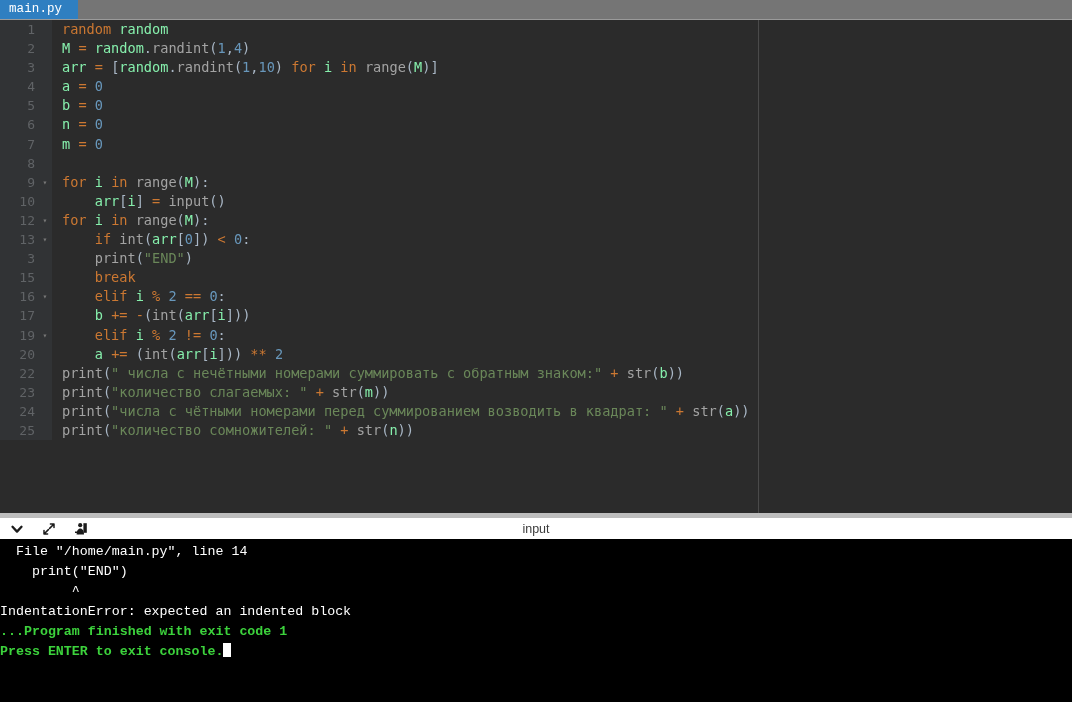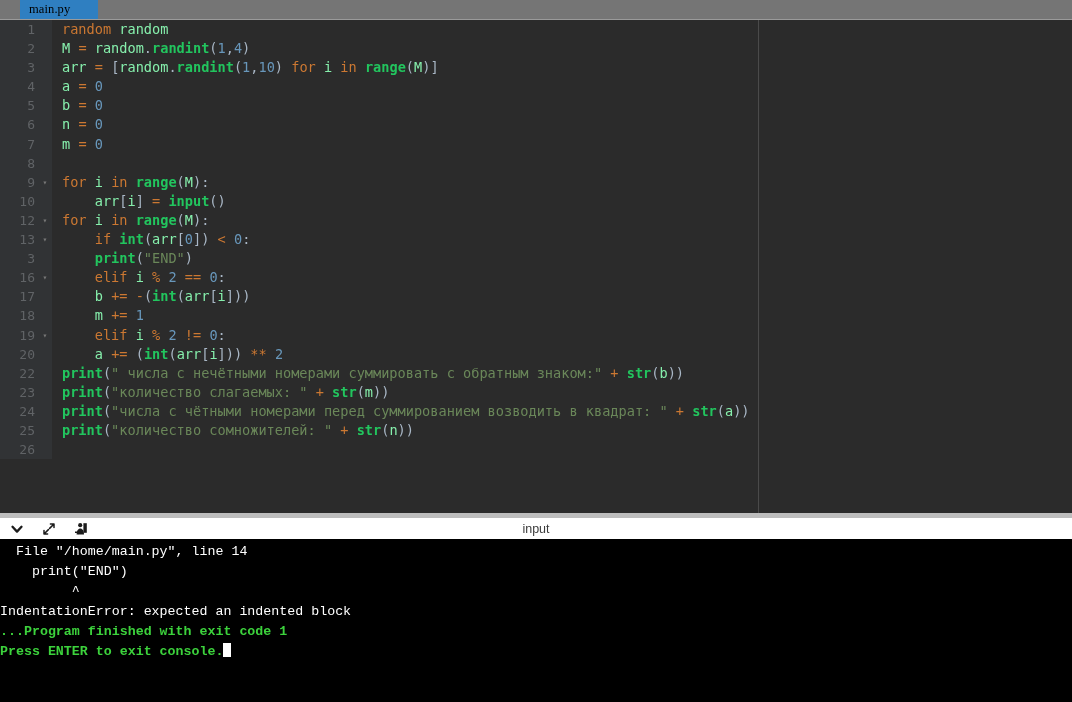--- a/index.html
+++ b/index.html
@@ -18,29 +18,28 @@
   #tabbar {
     height: 20px;
     background: #757575;
     display: flex;
     align-items: stretch;
     border-bottom: 1px solid #9a9a9a;
     box-sizing: border-box;
   }
   .tab {
     background: #2f7fc1;
-    color: #000000;
-    font-family: Liberation Serif, serif;
+    color: #ffffff;
+    font-family: Liberation Mono, monospace;
     font-size: 12.5px;
     line-height: 19px;
     padding: 0 10px 0 9px;
     min-width: 78px;
     box-sizing: border-box;
     letter-spacing: 0.1px;
-    margin-left: 20px;
   }
 
   
   #editor {
     position: relative;
     height: 493px;
     background: #2b2b2b;
     overflow: hidden;
   }
   #ruler {
@@ -98,21 +97,21 @@
     padding-left: 10px;
     color: #a9b7c6;
     box-sizing: border-box;
     position: relative;
   }
   
   .kw   { color: #cc7832; }
   .num  { color: #6897bb; }
   .str  { color: #6a8759; }
   .id   { color: #86efac; }
-  .call { color: #22c55e; font-weight: bold; }
+  .call { color: #a3a3a3; }
   .pnc  { color: #a9b7c6; }
   .caret {
     display: inline-block;
     width: 2px;
     height: 15px;
     background: #5d8d3f;
     vertical-align: -3px;
     margin-right: -2px;
   }
 
@@ -189,30 +188,29 @@
       <div class="row"><div class="gutter">4</div><div class="foldcol"></div><div class="codecell"><span class="id">a</span><span class="pnc"> </span><span class="kw">=</span><span class="pnc"> </span><span class="num">0</span></div></div>
       <div class="row"><div class="gutter">5</div><div class="foldcol"></div><div class="codecell"><span class="id">b</span><span class="pnc"> </span><span class="kw">=</span><span class="pnc"> </span><span class="num">0</span></div></div>
       <div class="row"><div class="gutter">6</div><div class="foldcol"></div><div class="codecell"><span class="id">n</span><span class="pnc"> </span><span class="kw">=</span><span class="pnc"> </span><span class="num">0</span></div></div>
       <div class="row"><div class="gutter">7</div><div class="foldcol"></div><div class="codecell"><span class="id">m</span><span class="pnc"> </span><span class="kw">=</span><span class="pnc"> </span><span class="num">0</span></div></div>
       <div class="row"><div class="gutter">8</div><div class="foldcol"></div><div class="codecell"></div></div>
       <div class="row"><div class="gutter">9</div><div class="foldcol">▾</div><div class="codecell"><span class="kw">for</span><span class="pnc"> </span><span class="id">i</span><span class="pnc"> </span><span class="kw">in</span><span class="pnc"> </span><span class="call">range</span><span class="pnc">(</span><span class="id">M</span><span class="pnc">)</span><span class="pnc">:</span></div></div>
       <div class="row"><div class="gutter">10</div><div class="foldcol"></div><div class="codecell"><span class="pnc"> </span><span class="pnc"> </span><span class="pnc"> </span><span class="pnc"> </span><span class="id">arr</span><span class="pnc">[</span><span class="id">i</span><span class="pnc">]</span><span class="pnc"> </span><span class="kw">=</span><span class="pnc"> </span><span class="call">input</span><span class="pnc">(</span><span class="pnc">)</span></div></div>
       <div class="row"><div class="gutter">12</div><div class="foldcol">▾</div><div class="codecell"><span class="kw">for</span><span class="pnc"> </span><span class="id">i</span><span class="pnc"> </span><span class="kw">in</span><span class="pnc"> </span><span class="call">range</span><span class="pnc">(</span><span class="id">M</span><span class="pnc">)</span><span class="pnc">:</span></div></div>
       <div class="row"><div class="gutter">13</div><div class="foldcol">▾</div><div class="codecell"><span class="pnc"> </span><span class="pnc"> </span><span class="pnc"> </span><span class="pnc"> </span><span class="kw">if</span><span class="pnc"> </span><span class="call">int</span><span class="pnc">(</span><span class="id">arr</span><span class="pnc">[</span><span class="num">0</span><span class="pnc">]</span><span class="pnc">)</span><span class="pnc"> </span><span class="kw">&lt;</span><span class="pnc"> </span><span class="num">0</span><span class="pnc">:</span></div></div>
       <div class="row"><div class="gutter">3</div><div class="foldcol"></div><div class="codecell"><span class="pnc"> </span><span class="pnc"> </span><span class="pnc"> </span><span class="pnc"> </span><span class="call">print</span><span class="pnc">(</span><span class="str">"END"</span><span class="pnc">)</span></div></div>
+      <div class="row"><div class="gutter">15</div><div class="foldcol"></div><div class="codecell"><span class="pnc"> </span><span class="pnc"> </span><span class="pnc"> </span><span class="pnc"> </span><span class="kw">break</span></div></div>
       <div class="row"><div class="gutter">16</div><div class="foldcol">▾</div><div class="codecell"><span class="pnc"> </span><span class="pnc"> </span><span class="pnc"> </span><span class="pnc"> </span><span class="kw">elif</span><span class="pnc"> </span><span class="id">i</span><span class="pnc"> </span><span class="kw">%</span><span class="pnc"> </span><span class="num">2</span><span class="pnc"> </span><span class="kw">==</span><span class="pnc"> </span><span class="num">0</span><span class="pnc">:</span></div></div>
       <div class="row"><div class="gutter">17</div><div class="foldcol"></div><div class="codecell"><span class="pnc"> </span><span class="pnc"> </span><span class="pnc"> </span><span class="pnc"> </span><span class="id">b</span><span class="pnc"> </span><span class="kw">+=</span><span class="pnc"> </span><span class="kw">-</span><span class="pnc">(</span><span class="call">int</span><span class="pnc">(</span><span class="id">arr</span><span class="pnc">[</span><span class="id">i</span><span class="pnc">]</span><span class="pnc">)</span><span class="pnc">)</span></div></div>
-      <div class="row"><div class="gutter">18</div><div class="foldcol"></div><div class="codecell"><span class="pnc"> </span><span class="pnc"> </span><span class="pnc"> </span><span class="pnc"> </span><span class="id">m</span><span class="pnc"> </span><span class="kw">+=</span><span class="pnc"> </span><span class="num">1</span></div></div>
       <div class="row"><div class="gutter">19</div><div class="foldcol">▾</div><div class="codecell"><span class="pnc"> </span><span class="pnc"> </span><span class="pnc"> </span><span class="pnc"> </span><span class="kw">elif</span><span class="pnc"> </span><span class="id">i</span><span class="pnc"> </span><span class="kw">%</span><span class="pnc"> </span><span class="num">2</span><span class="pnc"> </span><span class="kw">!=</span><span class="pnc"> </span><span class="num">0</span><span class="pnc">:</span></div></div>
       <div class="row"><div class="gutter">20</div><div class="foldcol"></div><div class="codecell"><span class="pnc"> </span><span class="pnc"> </span><span class="pnc"> </span><span class="pnc"> </span><span class="id">a</span><span class="pnc"> </span><span class="kw">+=</span><span class="pnc"> </span><span class="pnc">(</span><span class="call">int</span><span class="pnc">(</span><span class="id">arr</span><span class="pnc">[</span><span class="id">i</span><span class="pnc">]</span><span class="pnc">)</span><span class="pnc">)</span><span class="pnc"> </span><span class="kw">**</span><span class="pnc"> </span><span class="num">2</span></div></div>
       <div class="row"><div class="gutter">22</div><div class="foldcol"></div><div class="codecell"><span class="call">print</span><span class="pnc">(</span><span class="str">" числа с нечётными номерами суммировать с обратным знаком:"</span><span class="pnc"> </span><span class="kw">+</span><span class="pnc"> </span><span class="call">str</span><span class="pnc">(</span><span class="id">b</span><span class="pnc">)</span><span class="pnc">)</span></div></div>
       <div class="row"><div class="gutter">23</div><div class="foldcol"></div><div class="codecell"><span class="call">print</span><span class="pnc">(</span><span class="str">"количество слагаемых: "</span><span class="pnc"> </span><span class="kw">+</span><span class="pnc"> </span><span class="call">str</span><span class="pnc">(</span><span class="id">m</span><span class="pnc">)</span><span class="pnc">)</span></div></div>
       <div class="row"><div class="gutter">24</div><div class="foldcol"></div><div class="codecell"><span class="call">print</span><span class="pnc">(</span><span class="str">"числа с чётными номерами перед суммированием возводить в квадрат: "</span><span class="pnc"> </span><span class="kw">+</span><span class="pnc"> </span><span class="call">str</span><span class="pnc">(</span><span class="id">a</span><span class="pnc">)</span><span class="pnc">)</span></div></div>
       <div class="row"><div class="gutter">25</div><div class="foldcol"></div><div class="codecell"><span class="call">print</span><span class="pnc">(</span><span class="str">"количество сомножителей: "</span><span class="pnc"> </span><span class="kw">+</span><span class="pnc"> </span><span class="call">str</span><span class="pnc">(</span><span class="id">n</span><span class="pnc">)</span><span class="pnc">)</span></div></div>
-      <div class="row"><div class="gutter">26</div><div class="foldcol"></div><div class="codecell"></div></div>
     </div>
 </div>
 
 <div id="console-header">
   <div id="console-tools">
     <div class="ctool">
       <svg width="14" height="14" viewBox="0 0 14 14">
         <path d="M2.5 4.8 L7 9.6 L11.5 4.8" stroke="#1c1c1c" stroke-width="2.3" fill="none" stroke-linecap="round" stroke-linejoin="round"></path>
       </svg>
     </div>

